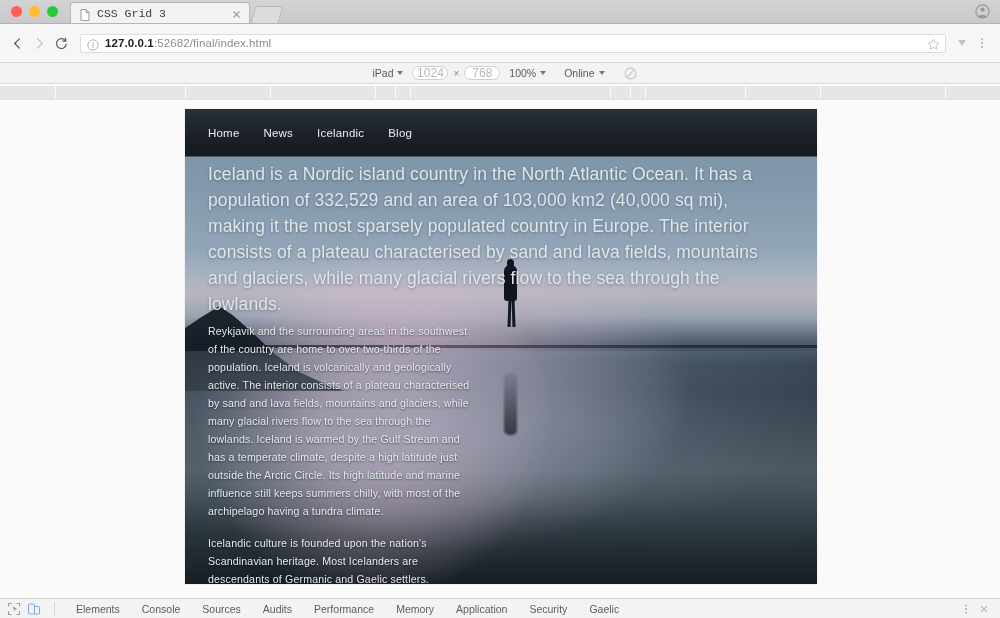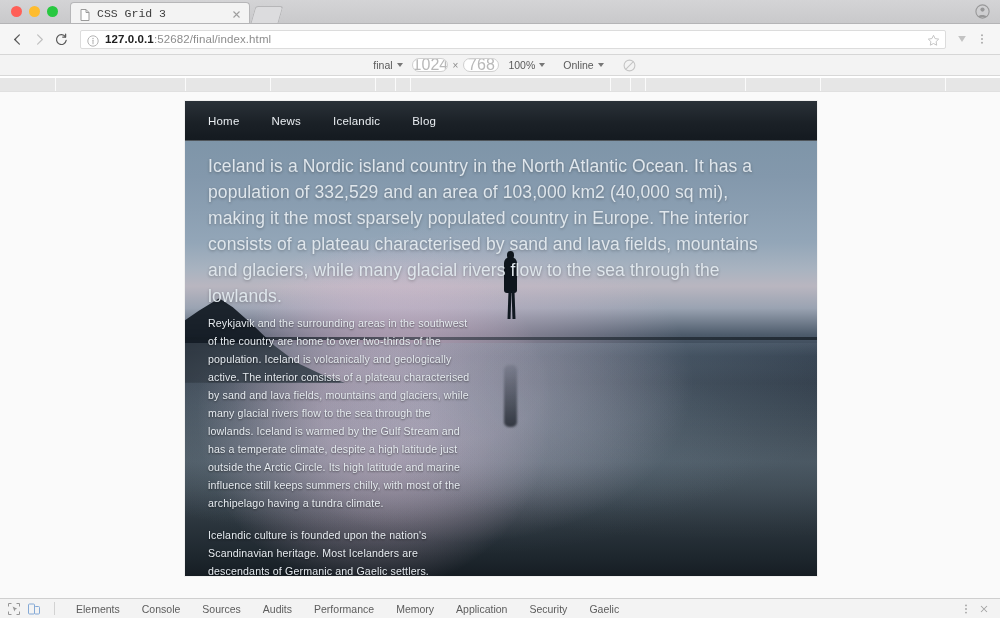--- a/index.html
+++ b/index.html
@@ -45,21 +45,21 @@
   .newtab {
     width: 28px; height:17px; margin-left:3px;
     border:1px solid #b6b6b8; border-bottom:none;
     border-radius: 3px 3px 0 0;
     background:#dcdcde;
     transform: skewX(-16deg);
   }
   .profile-btn { position:absolute; right:10px; bottom:4px; width:15px; height:15px; opacity:.55; }
 
   .toolbar {
-    height: 31px; background:#f6f6f6;
+    height: 39px; background:#f6f6f6;
     display:flex; align-items:center;
     border-bottom:1px solid #d6d6d6;
     padding: 0 8px 0 6px;
   }
   .nav-btn { width:22px; height:22px; display:flex; align-items:center; justify-content:center; }
   .omnibox {
     flex:1; height:19px; margin:0 6px 0 8px;
     background:#fff; border:1px solid #dcdcdc; border-radius:2px;
     display:flex; align-items:center; padding:0 6px;
     position: relative;
@@ -74,21 +74,21 @@
   
   .device-bar {
     height:21px; background:#f3f3f3; border-bottom:1px solid #d8d8d8;
     display:flex; align-items:center; justify-content:center; gap:0px;
     font-size:10.5px; color:#5a5a5a;
   }
   .dev-sel { display:flex; align-items:center; gap:4px; padding:0 9px; cursor:default; }
   .caret { width:0;height:0;border-left:3px solid transparent;border-right:3px solid transparent;border-top:4px solid #777; display:inline-block; }
   .dim-input {
     width:36px; height:14px; border:1px solid #d0d0d0; background:#fff;
-    border-radius:7px; font-size:16px; color:#b9b9b9; text-align:center;
+    border-radius:7px; font-size:12px; color:#b9b9b9; text-align:center;
     font-family:"Liberation Sans",sans-serif;
   }
   .times { padding:0 5px; color:#8a8a8a; font-size:10px; }
   .throttle-icon { margin-left:10px; width:13px; height:13px; opacity:.45; }
 
   
   .ruler {
     height:16px; background:#fff; border-bottom:1px solid #e0e0e0;
     position:relative; overflow:hidden;
   }
@@ -101,23 +101,23 @@
   }
   .page {
     position:absolute; left:185px; top:9px;
     width:632px; height:475px;
     background:#10161c; overflow:hidden;
     box-shadow: 0 0 0 1px rgba(0,0,0,.04);
   }
 
   
   .site-nav {
-    height:40px;
+    height:48px;
     background: linear-gradient(180deg,#2a3138 0%, #1b2127 55%, #141a20 100%);
-    display:flex; align-items:center; padding-left:23px; gap:32px;
+    display:flex; align-items:center; padding-left:23px; gap:24px;
     border-bottom:1px solid rgba(255,255,255,.18);
     position:relative; z-index:5;
   }
   .site-nav a { color:#e9edf1; font-size:11.5px; text-decoration:none; letter-spacing:.2px; }
 
   
   .hero {
     position:absolute; left:0; top:36px; right:0; bottom:0;
     background:
       radial-gradient(circle at 30% 63%, rgba(224,190,214,.55) 0 10%, rgba(224,190,214,0) 34%),
@@ -279,21 +279,21 @@
       <svg viewBox="0 0 14 14" width="12" height="12">
         <circle cx="7" cy="2.6" r="1.15" fill="#6e6e6e"></circle>
         <circle cx="7" cy="7" r="1.15" fill="#6e6e6e"></circle>
         <circle cx="7" cy="11.4" r="1.15" fill="#6e6e6e"></circle>
       </svg>
     </span>
   </div>
 
   <div class="device-bar">
     <div class="dev-sel">
-      <span>final</span>
+      <span>iPad</span>
       <span class="caret"></span>
     </div>
     <input class="dim-input" readonly="" value="1024" style="">
     <span class="times">×</span>
     <input class="dim-input" readonly="" value="768" style="">
     <div class="dev-sel">
       <span>100%</span>
       <span class="caret"></span>
     </div>
     <div class="dev-sel">

